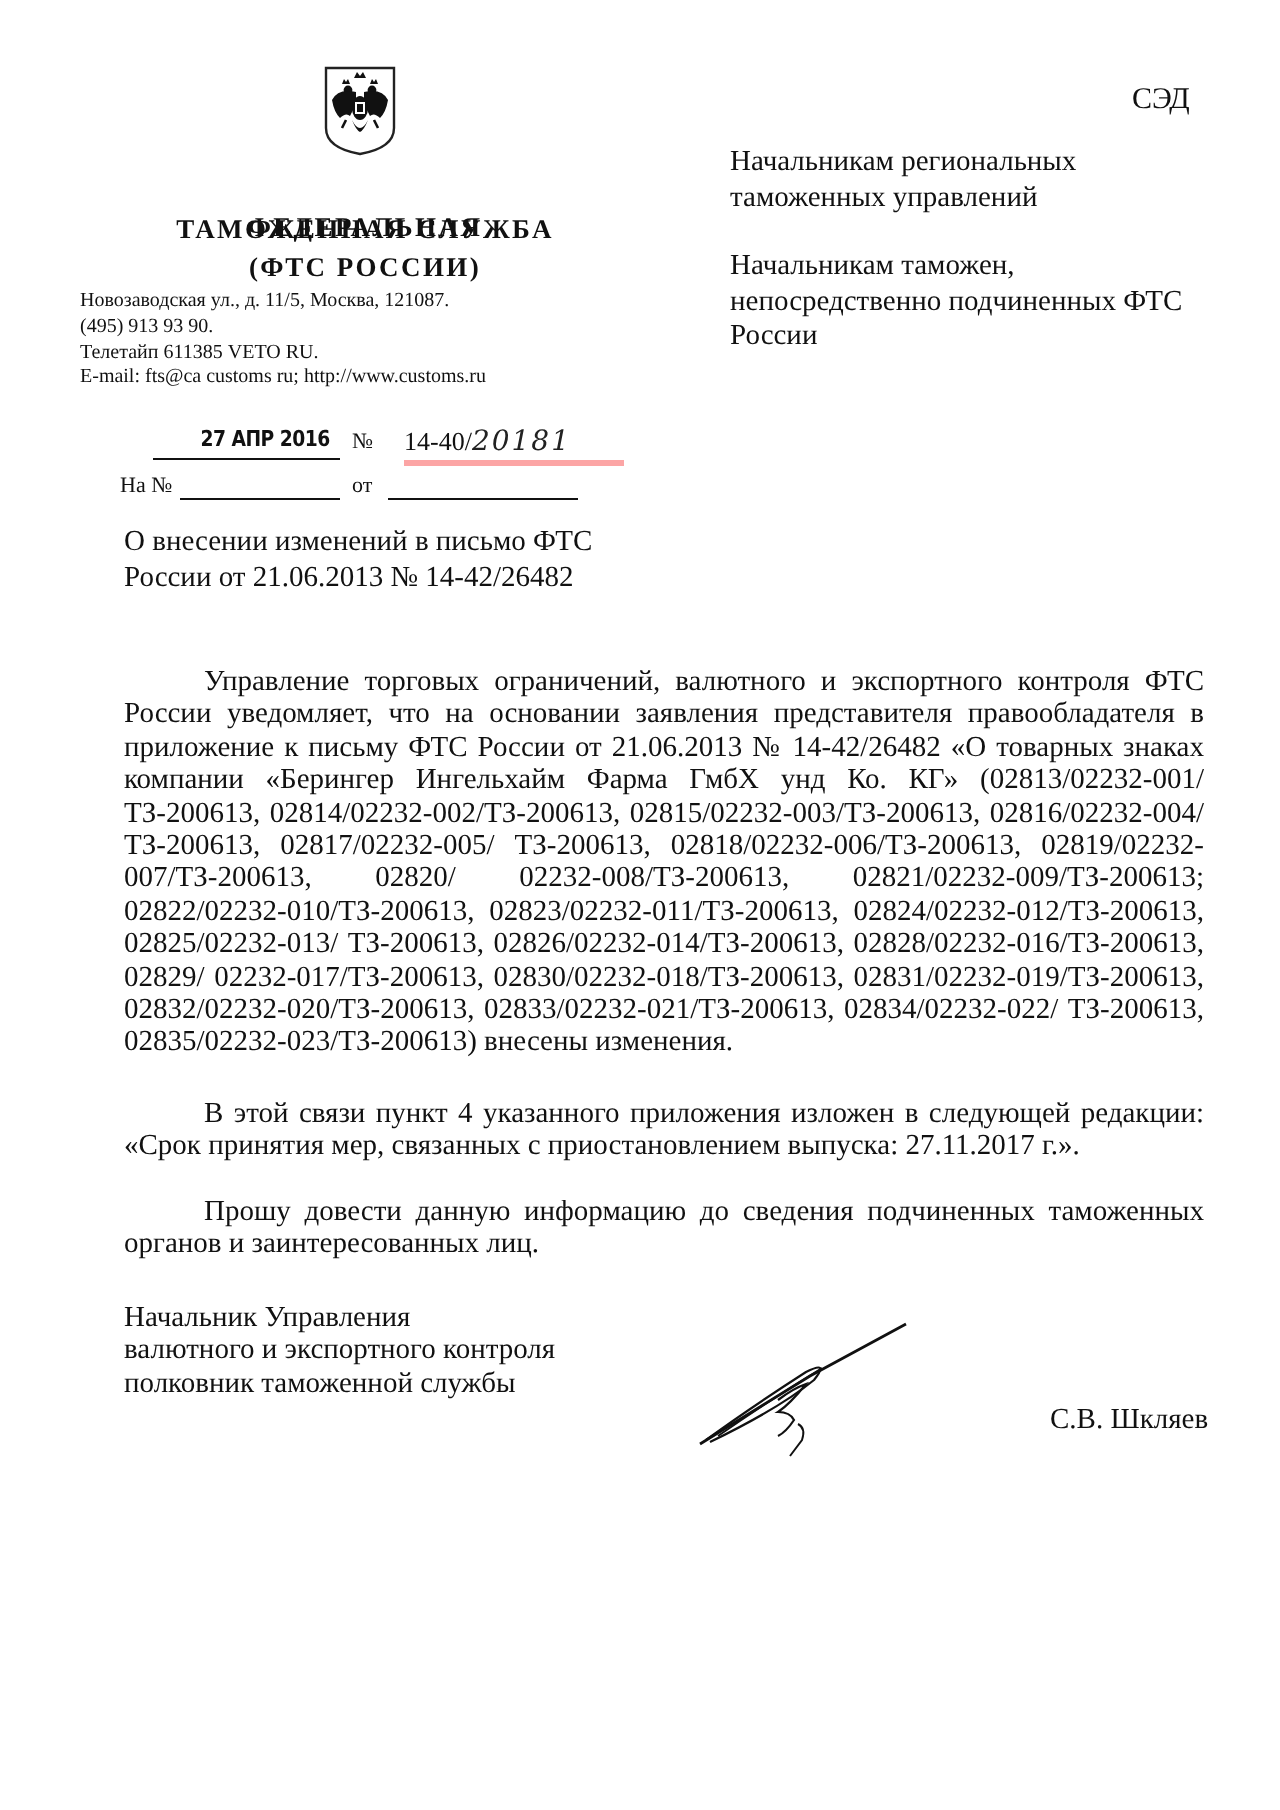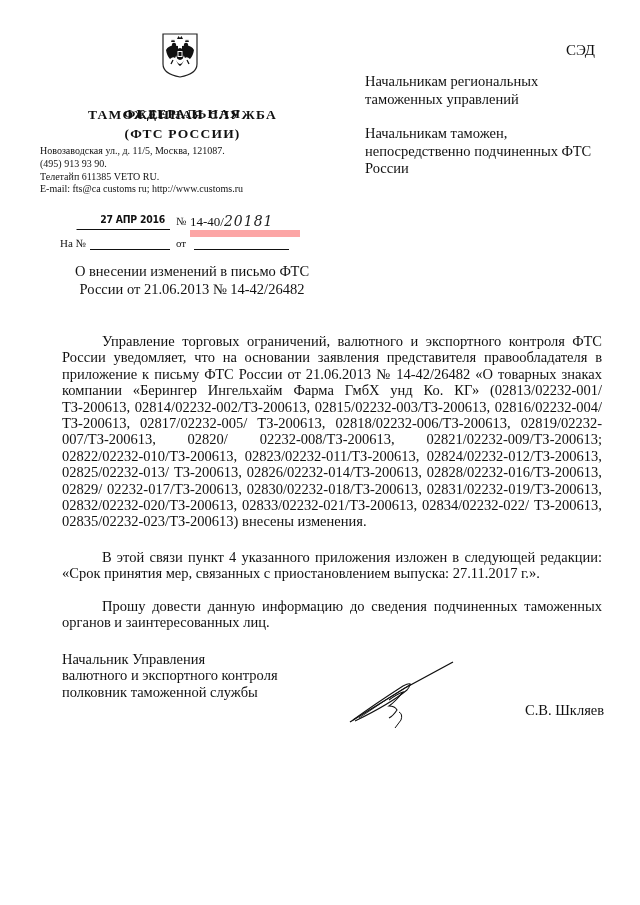--- a/index.html
+++ b/index.html
@@ -45,22 +45,22 @@
       text-align: right; padding-right: 6px; box-sizing: border-box;
       font-family: "DejaVu Sans", sans-serif; font-weight: bold;
       font-size: 11px; letter-spacing: -0.3px; transform: scaleX(0.85);
       transform-origin: right;
       height: 17px;
     }
     .reg-no-label {
       position: absolute; left: 116px; top: 2px; font-size: 11px;
     }
     .reg-no {
-      position: absolute; left: 130px; top: 0; width: 110px;
-      border-bottom: 7px solid #fca5a5; height: 17px;
+      position: absolute; left: 142px; top: 0; width: 110px;
+      border-bottom: 3px solid #fca5a5; height: 17px;
       font-size: 13px;
     }
     .reg-no .prefix { font-family: "Liberation Serif", serif; }
     .reg-no .hand {
       font-family: "DejaVu Serif", serif; font-style: italic;
       font-size: 14px; letter-spacing: 1px; color: #222;
     }
     .ref-row {
       left: 60px; top: 237px; width: 230px; height: 16px; font-size: 11px;
     }
@@ -79,21 +79,21 @@
     }
     .addressee {
       left: 365px; width: 250px; font-size: 14.5px; line-height: 17.5px;
     }
     .addr1 { top: 73px; }
     .addr2 { top: 125px; }
 
     
     .subject {
       left: 62px; top: 263px; width: 260px;
-      font-size: 14.5px; line-height: 17.5px; text-align: center;
+      font-size: 14.5px; line-height: 17.5px;
     }
 
     
     .body-text {
       left: 62px; width: 540px;
       font-size: 14.5px; line-height: 16.4px;
       text-align: justify; text-align-last: left;
     }
     .body-text p { margin: 0; text-indent: 40px; }
     .p1 { top: 333px; }

